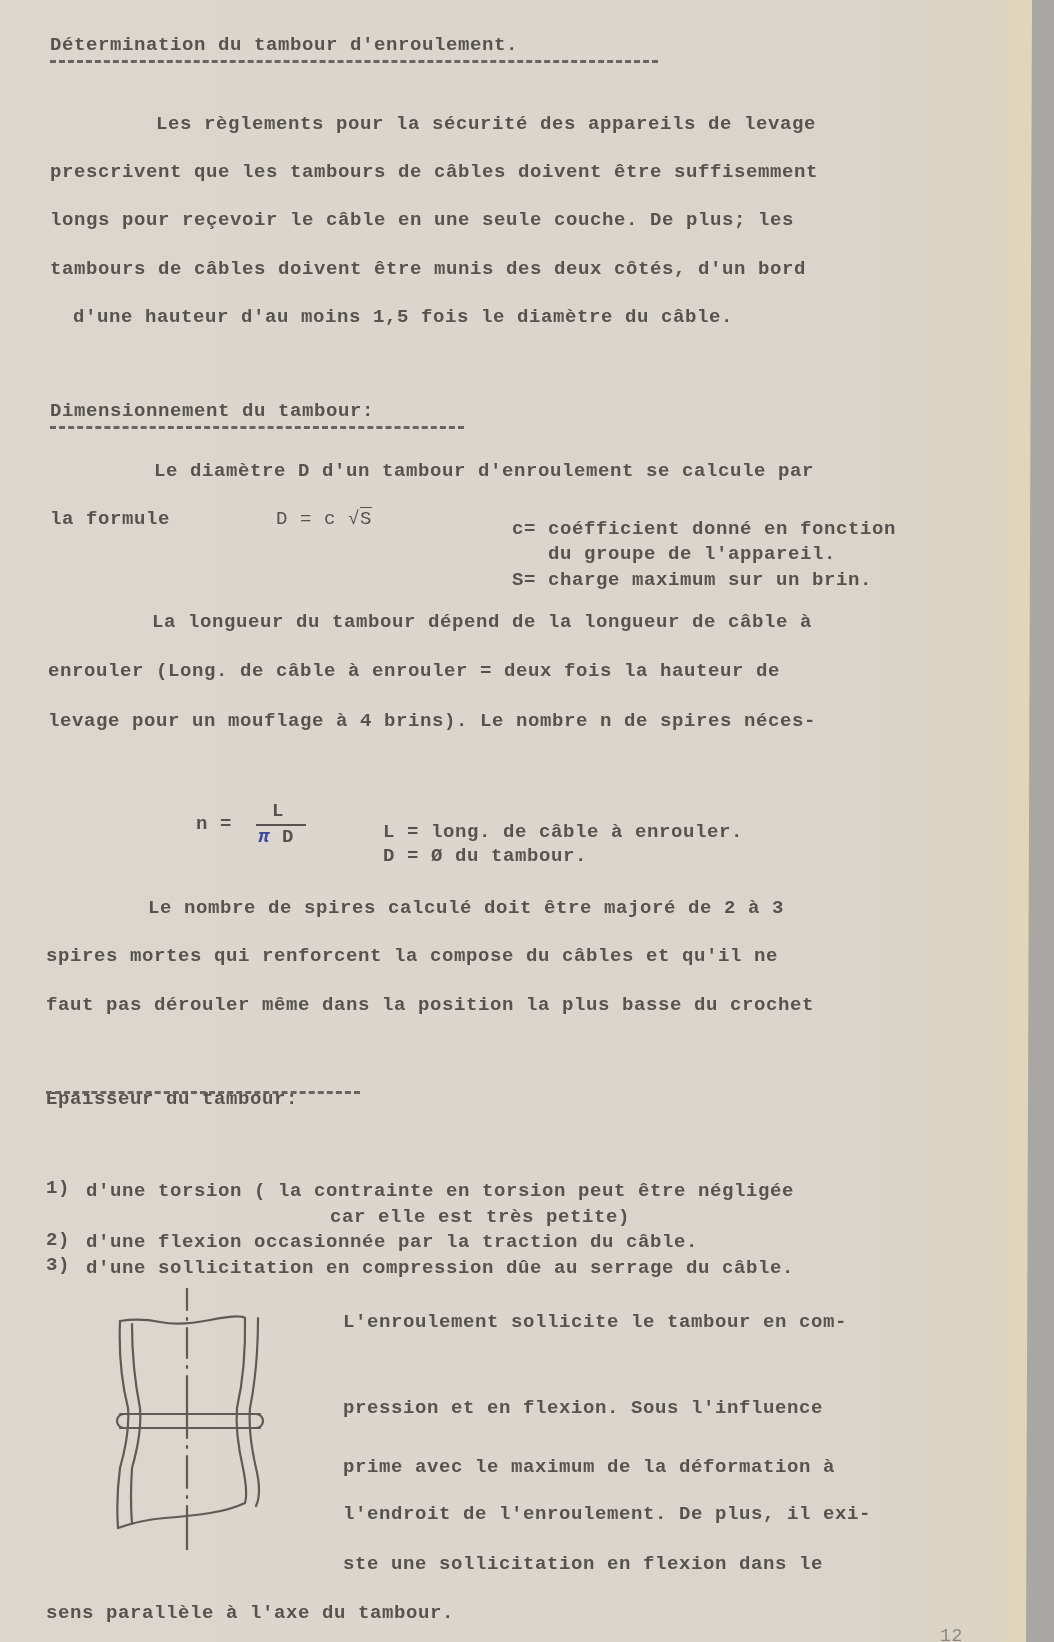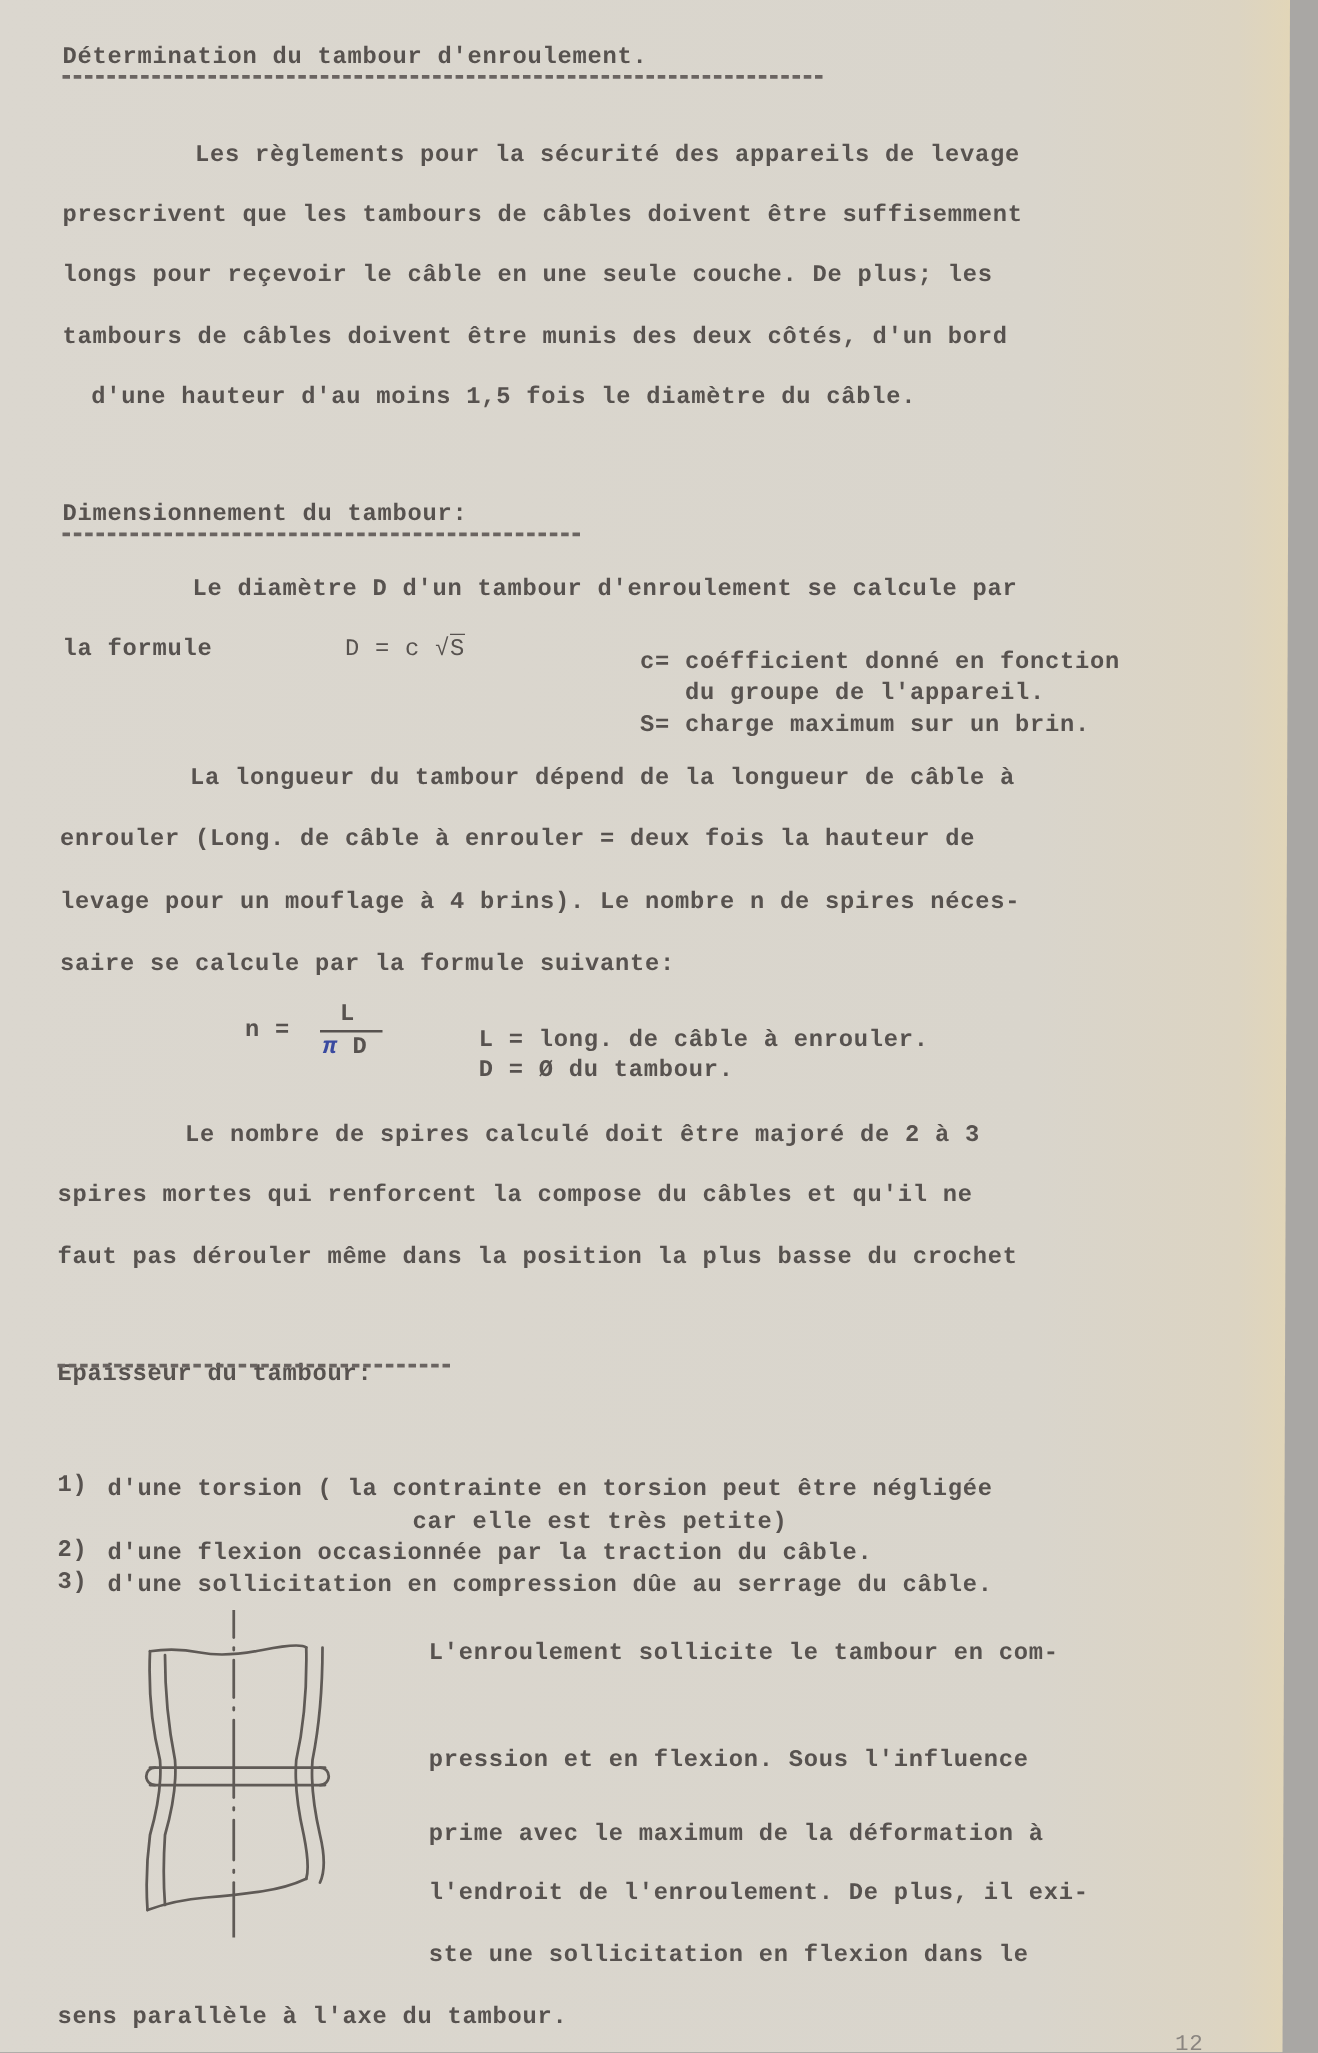--- a/index.html
+++ b/index.html
@@ -44,21 +44,20 @@
 
   <div class="t" style="left:276px;top:508px;font-weight:normal;"><span>D = c </span><span>√</span><span style="border-top:1.5px solid #57524f;">S</span></div>
 
   <div class="t" style="left:512px;top:518px;">c= coéfficient donné en fonction</div>
   <div class="t" style="left:512px;top:543px;">   du groupe de l'appareil.</div>
   <div class="t" style="left:512px;top:569px;">S= charge maximum sur un brin.</div>
 
   <div class="t" style="left:152px;top:611px;">La longueur du tambour dépend de la longueur de câble à</div>
   <div class="t" style="left:48px;top:660px;">enrouler (Long. de câble à enrouler = deux fois la hauteur de</div>
   <div class="t" style="left:48px;top:710px;">levage pour un mouflage à 4 brins). Le nombre n de spires néces-</div>
-  <div class="t" style="left:48px;top:760px;">saire se calcule par la formule suivante:</div>
 
   <div class="t" style="left:196px;top:813px;">n =</div>
   <div class="t" style="left:272px;top:800px;">L</div>
   <div class="frac-line" style="left:256px;top:824px;width:50px;"></div>
   <div class="t" style="left:258px;top:826px;"><span class="pi">π</span> <span>D</span></div>
 
   <div class="t" style="left:383px;top:821px;">L = long. de câble à enrouler.</div>
   <div class="t" style="left:383px;top:845px;">D = Ø du tambour.</div>
 
   <div class="t" style="left:148px;top:897px;">Le nombre de spires calculé doit être majoré de 2 à 3</div>

